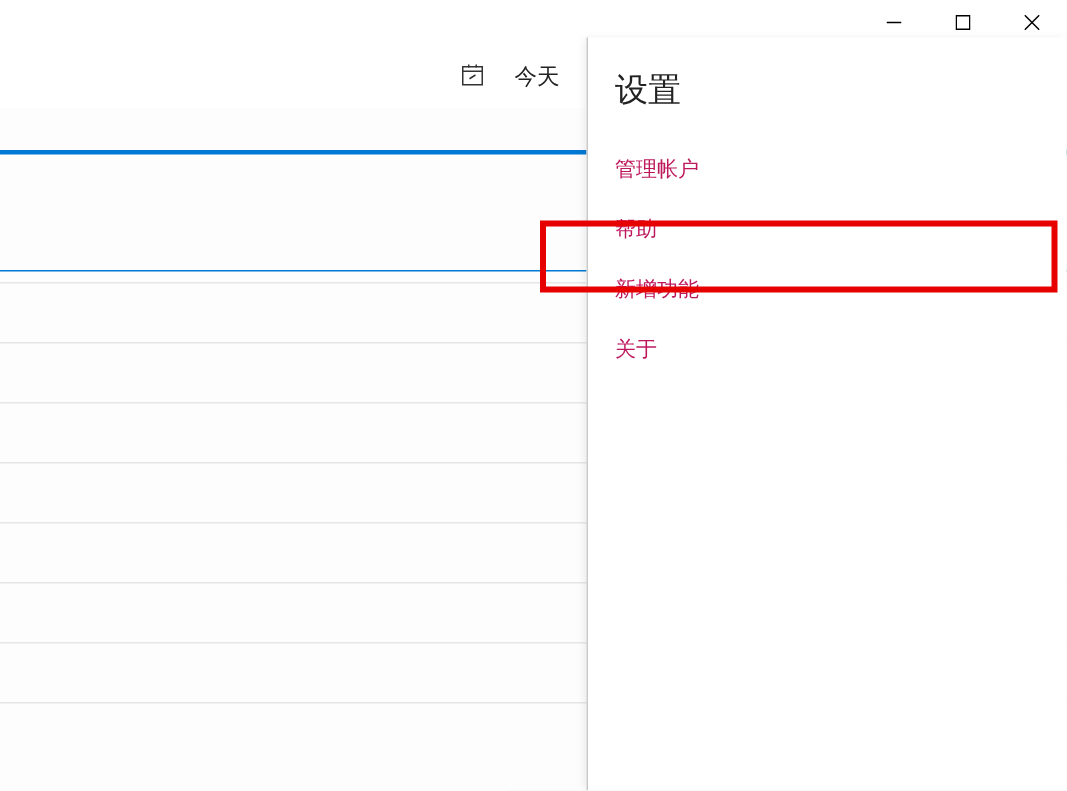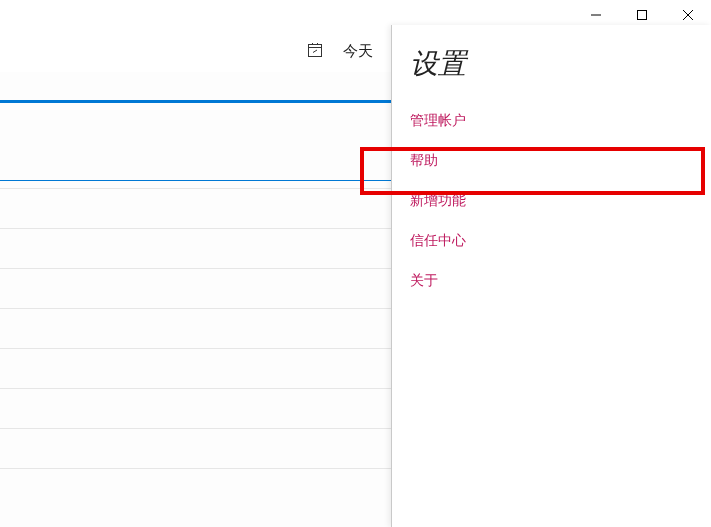--- a/index.html
+++ b/index.html
@@ -84,25 +84,24 @@
     top: 25px;
     right: 0;
     bottom: 0;
     width: 320px;
     background: #ffffff;
     border-left: 1px solid #c9c9c9;
     box-shadow: -2px 0 6px rgba(0,0,0,0.08);
     padding-top: 12px;
   }
   .settings-title {
-    font-size: 28px;
+    font-size: 22px;
     font-weight: 400;
     color: #222;
     padding: 8px 18px 18px 18px;
-    font-style: italic;
   }
   .settings-item {
     height: 40px;
     padding: 0 18px;
     display: flex;
     align-items: center;
     font-size: 14px;
     color: #be185d;
     cursor: pointer;
   }
@@ -171,22 +170,19 @@
     <div class="settings-item">
         <span>管理帐户</span>
       </div>
     <div class="settings-item">
         <span>帮助</span>
       </div>
     <div class="settings-item">
         <span>新增功能</span>
       </div>
     <div class="settings-item">
-        <span>信任中心</span>
-      </div>
-    <div class="settings-item">
         <span>关于</span>
       </div>
   </div>
 
   <div class="highlight-box" id="highlight" style="top: 147px; left: 360px; width: 345px; height: 48px; border-color: rgb(230, 0, 0);"></div>
 
 </div>
 
 </body></html>

